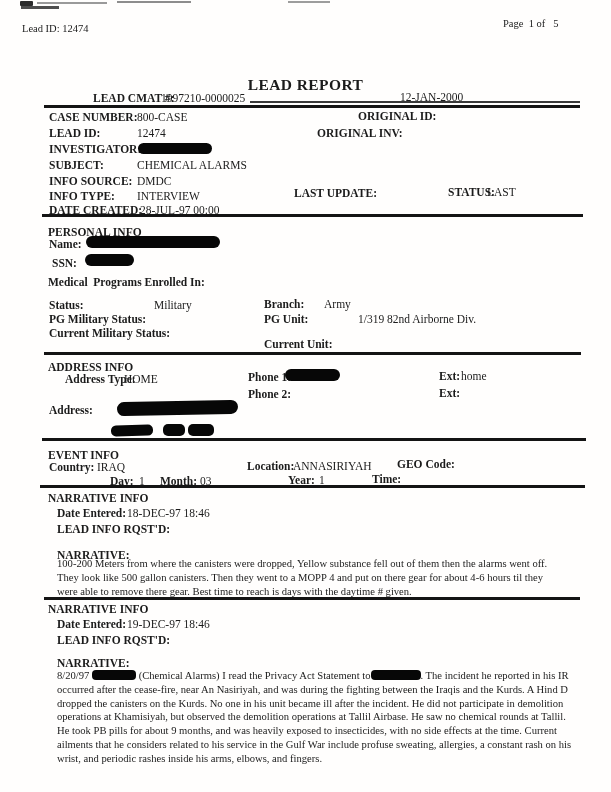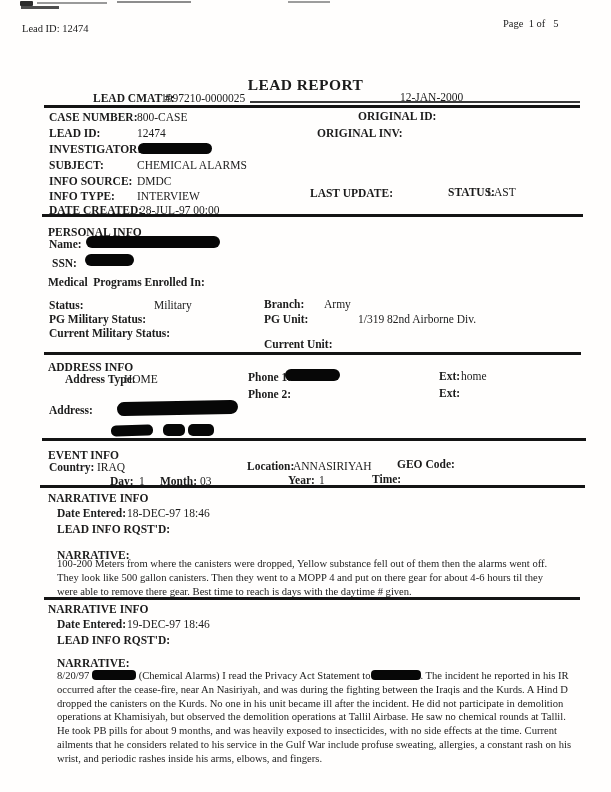--- a/index.html
+++ b/index.html
@@ -55,21 +55,21 @@
     <div class="redact" style="left:138px;top:143px;width:74px;height:11px;"></div>
 
     <span class="t b" style="left:49px;top:159px;">SUBJECT:</span>
     <span class="t" style="left:137px;top:159px;">CHEMICAL ALARMS</span>
 
     <span class="t b" style="left:49px;top:175px;">INFO SOURCE:</span>
     <span class="t" style="left:137px;top:175px;">DMDC</span>
 
     <span class="t b" style="left:49px;top:190px;">INFO TYPE:</span>
     <span class="t" style="left:137px;top:190px;">INTERVIEW</span>
-    <span class="t b" style="left:294px;top:187px;margin-left:16px;">LAST UPDATE:</span>
+    <span class="t b" style="left:294px;top:187px;">LAST UPDATE:</span>
     <span class="t b" style="left:448px;top:186px;">STATUS:</span>
     <span class="t" style="left:487px;top:186px;">LAST</span>
 
     <span class="t b" style="left:49px;top:204px;">DATE CREATED:</span>
     <span class="t" style="left:140px;top:204px;">28-JUL-97 00:00</span>
   </div>
   <div class="hline" style="left:42px;top:214px;width:541px;height:2.5px;"></div>
 
   <div>
     <span class="t b" style="left:48px;top:226px;text-align:right;">PERSONAL INFO</span>

